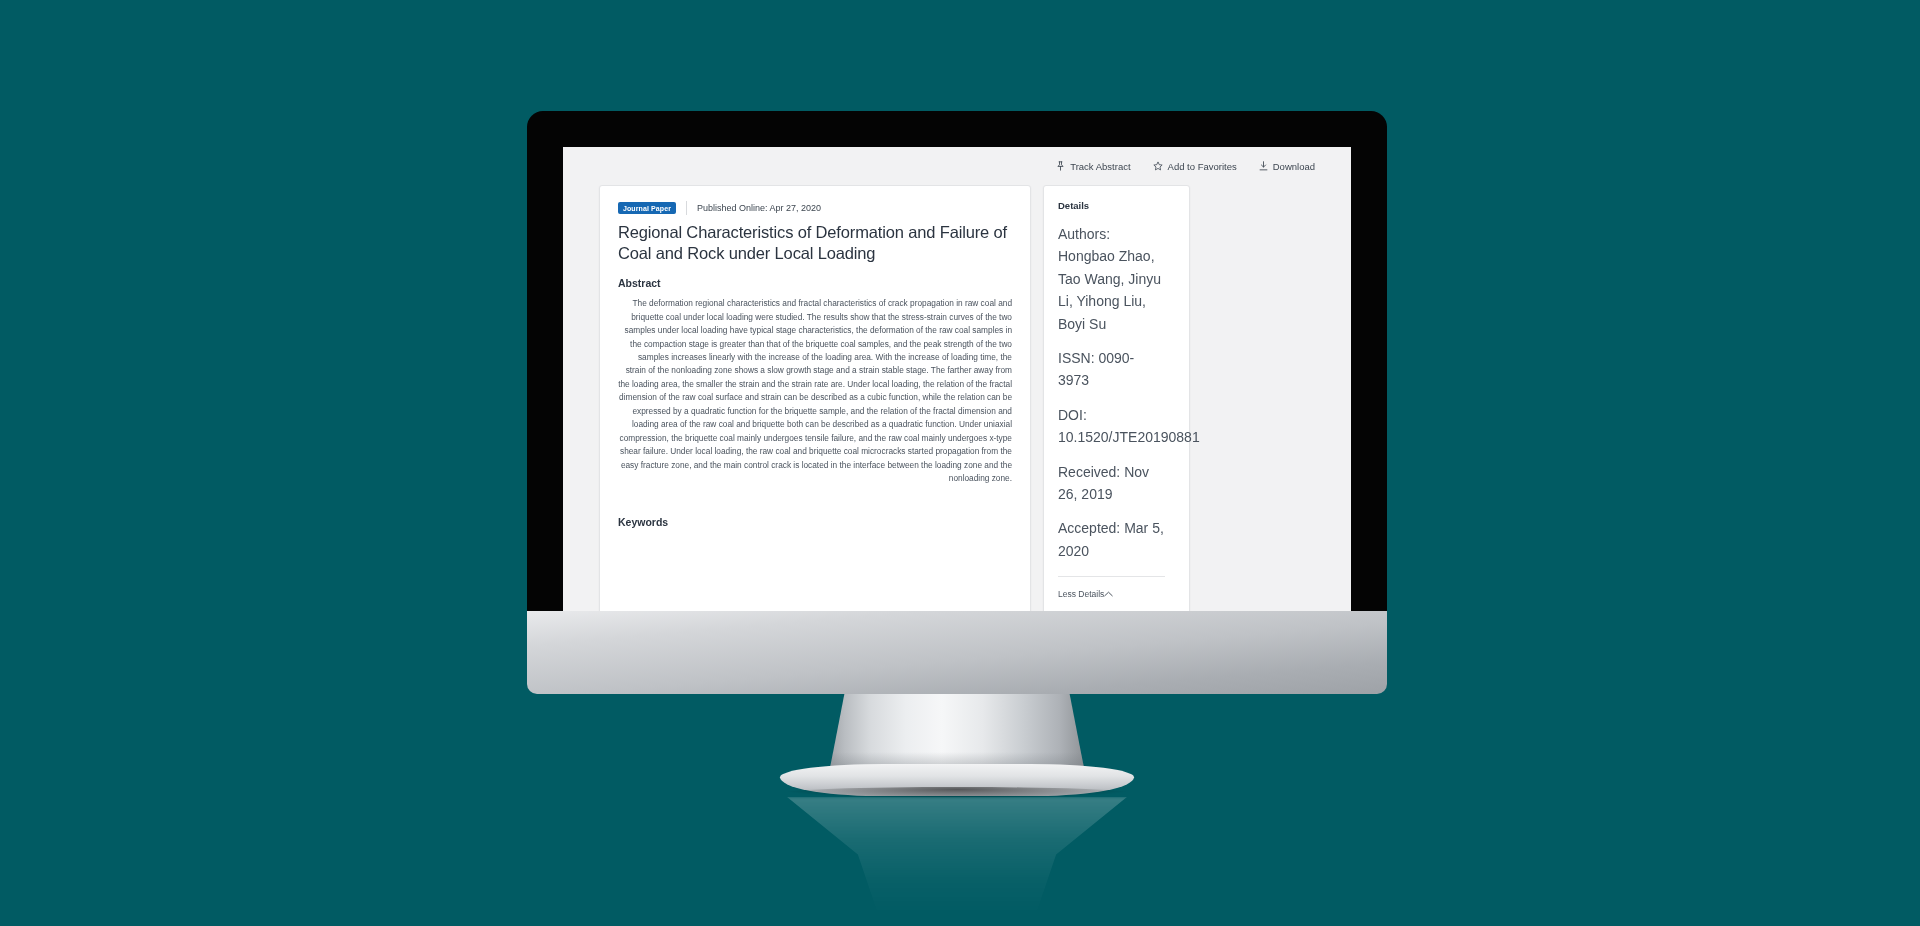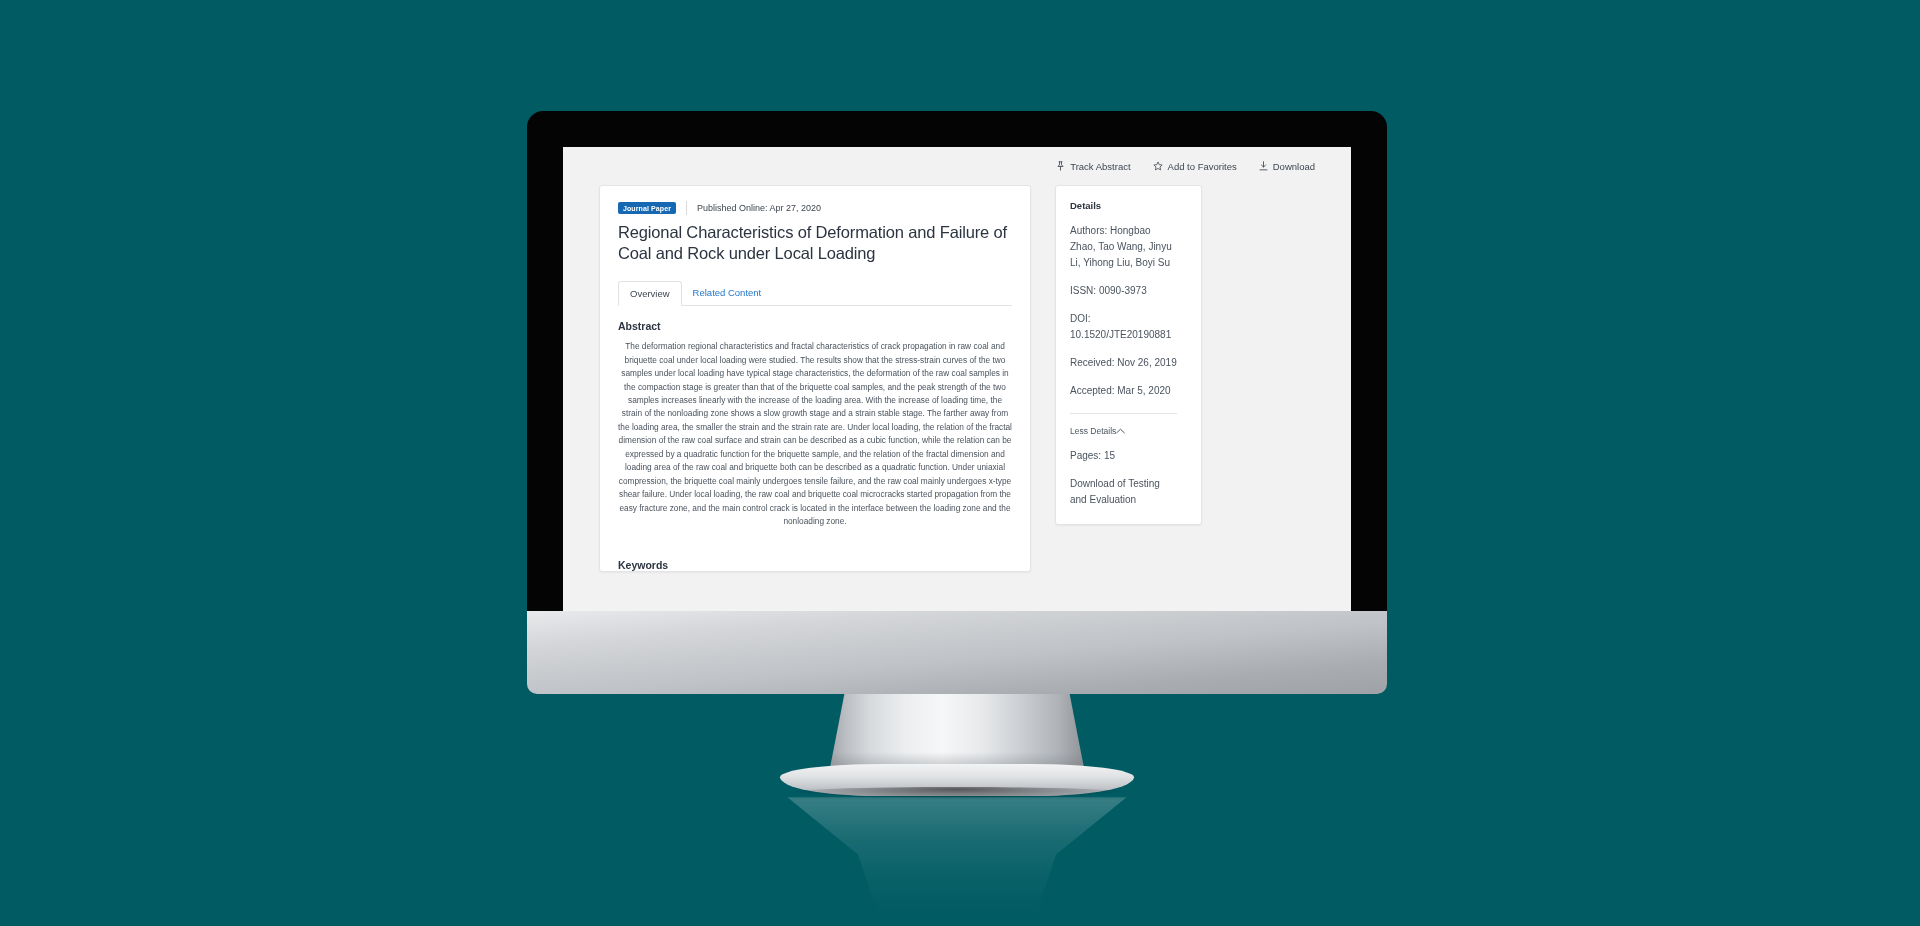--- a/index.html
+++ b/index.html
@@ -92,21 +92,21 @@
     height: 38px; padding: 0 36px 0 0;
   }
   .tool-btn {
     display: flex; align-items: center; gap: 5px;
     font-size: 9.5px; color: #3d4650; cursor: pointer;
     white-space: nowrap;
   }
   .tool-btn svg { display:block; }
 
   #cards {
-    display: flex; gap: 24px;
+    display: flex; gap: 12px;
     padding: 0 36px 0 36px;
   }
   .card {
     background: #fff;
     border: 1px solid #e3e4e6;
     border-radius: 3px;
     box-shadow: 0 1px 2px rgba(0,0,0,.05);
   }
   #main-card { width: 432px; padding: 15px 18px 0 18px; min-height: 340px; }
   #details-card { width: 147px; padding: 14px 24px 16px 14px; align-self: flex-start; }
@@ -140,29 +140,29 @@
     border: 1px solid #e0e2e4; border-bottom: 1px solid #fff;
     border-radius: 3px 3px 0 0; padding: 6px 11px; background:#fff;
   }
   .tab.link { color:#2477c7; padding-left: 11px; }
 
   #abstract-h {
     margin-top: 14px; font-size: 10.5px; font-weight: 700; color:#2b3440;
   }
   #abstract-body {
     margin-top: 8px; font-size: 8.3px; line-height: 1.62;
-    color:#4a535e; text-align: center;
+    color:#4a535e; text-align: right;
   }
   #keywords-h {
     margin-top: 31px; font-size: 10.5px; font-weight:700; color:#2b3440;
   }
 
   #details-title { font-size: 9.5px; font-weight:700; color:#2b3440; }
   .detail-row {
-    margin-top: 12px; font-size: 10px; line-height: 1.6; color:#4a535e;
+    margin-top: 12px; font-size: 14px; line-height: 1.6; color:#4a535e;
   }
   #details-sep { height:1px; background:#e4e5e7; margin: 14px 0 0 0; }
   #less-details {
     display:flex; align-items:center; justify-content: flex-start;
     margin-top: 12px; font-size: 8.5px; color:#4a535e; cursor:pointer;
   }
   #less-details svg { display:block; }
 </style>
 </head>
 <body>
@@ -211,24 +211,20 @@
         <div class="card" id="main-card">
 
           <div id="meta-row">
             <span id="badge">Journal Paper</span>
             <span id="meta-divider"></span>
             <span id="pub-date">Published Online: Apr 27, 2020</span>
           </div>
 
           <h1 id="doc-title">Regional Characteristics of Deformation and Failure of Coal and Rock under Local Loading</h1>
 
-          <div id="tabs">
-            <div class="tab active">Overview</div>
-            <div class="tab link">Related Content</div>
-          </div>
 
           <h2 id="abstract-h">Abstract</h2>
           <p id="abstract-body">The deformation regional characteristics and fractal characteristics of crack propagation in raw coal and briquette coal under local loading were studied. The results show that the stress-strain curves of the two samples under local loading have typical stage characteristics, the deformation of the raw coal samples in the compaction stage is greater than that of the briquette coal samples, and the peak strength of the two samples increases linearly with the increase of the loading area. With the increase of loading time, the strain of the nonloading zone shows a slow growth stage and a strain stable stage. The farther away from the loading area, the smaller the strain and the strain rate are. Under local loading, the relation of the fractal dimension of the raw coal surface and strain can be described as a cubic function, while the relation can be expressed by a quadratic function for the briquette sample, and the relation of the fractal dimension and loading area of the raw coal and briquette both can be described as a quadratic function. Under uniaxial compression, the briquette coal mainly undergoes tensile failure, and the raw coal mainly undergoes x-type shear failure. Under local loading, the raw coal and briquette coal microcracks started propagation from the easy fracture zone, and the main control crack is located in the interface between the loading zone and the nonloading zone.</p>
           <h2 id="keywords-h">Keywords</h2>
         </div>
 
         <div class="card" id="details-card">
           <div id="details-title">Details</div>
 
           <div class="detail-row">Authors: Hongbao Zhao, Tao Wang, Jinyu Li, Yihong Liu, Boyi Su</div>

